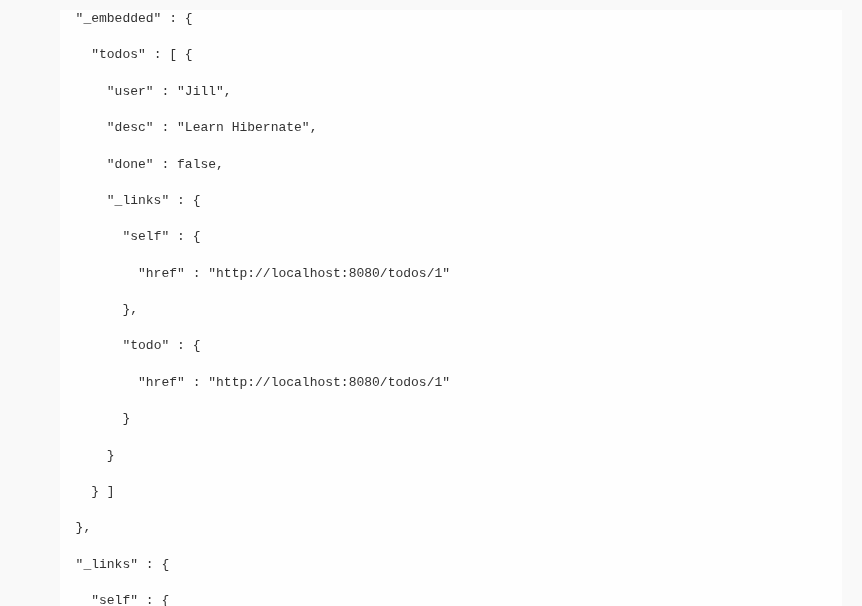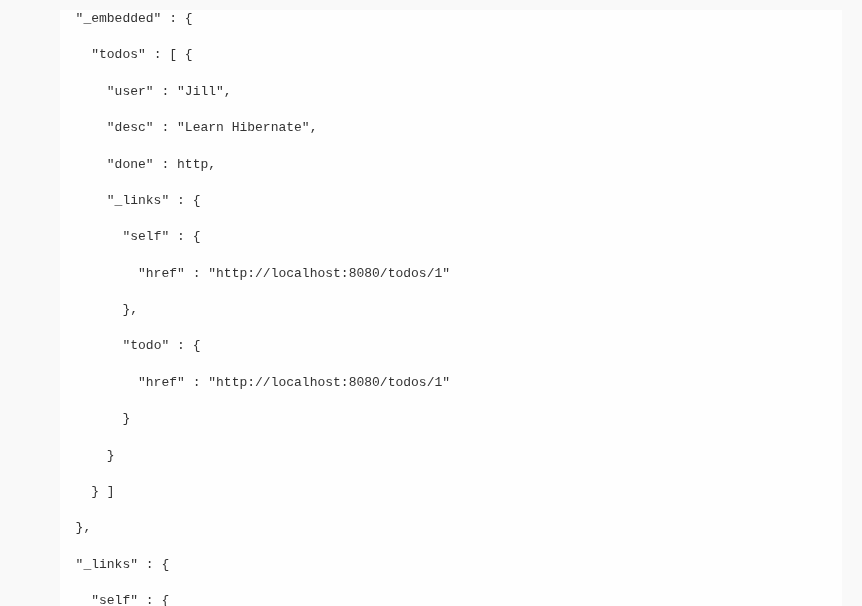--- a/index.html
+++ b/index.html
@@ -28,21 +28,21 @@
       display: block;
     }
   </style>
 </head>
 <body>
 
 <pre><span class="line">  <span>"_embedded"</span><span> : </span><span>{</span></span>
 <span class="line">    <span>"todos"</span><span> : </span><span>[ {</span></span>
 <span class="line">      <span>"user"</span><span> : </span><span>"Jill"</span><span>,</span></span>
 <span class="line">      <span>"desc"</span><span> : </span><span>"Learn Hibernate"</span><span>,</span></span>
-<span class="line">      <span>"done"</span><span> : </span><span>http</span><span>,</span></span>
+<span class="line">      <span>"done"</span><span> : </span><span>false</span><span>,</span></span>
 <span class="line">      <span>"_links"</span><span> : </span><span>{</span></span>
 <span class="line">        <span>"self"</span><span> : </span><span>{</span></span>
 <span class="line">          <span>"href"</span><span> : </span><span>"http://localhost:8080/todos/1"</span></span>
 <span class="line">        <span>}</span><span>,</span></span>
 <span class="line">        <span>"todo"</span><span> : </span><span>{</span></span>
 <span class="line">          <span>"href"</span><span> : </span><span>"http://localhost:8080/todos/1"</span></span>
 <span class="line">        <span>}</span></span>
 <span class="line">      <span>}</span></span>
 <span class="line">    <span>} ]</span></span>
 <span class="line">  <span>}</span><span>,</span></span>

